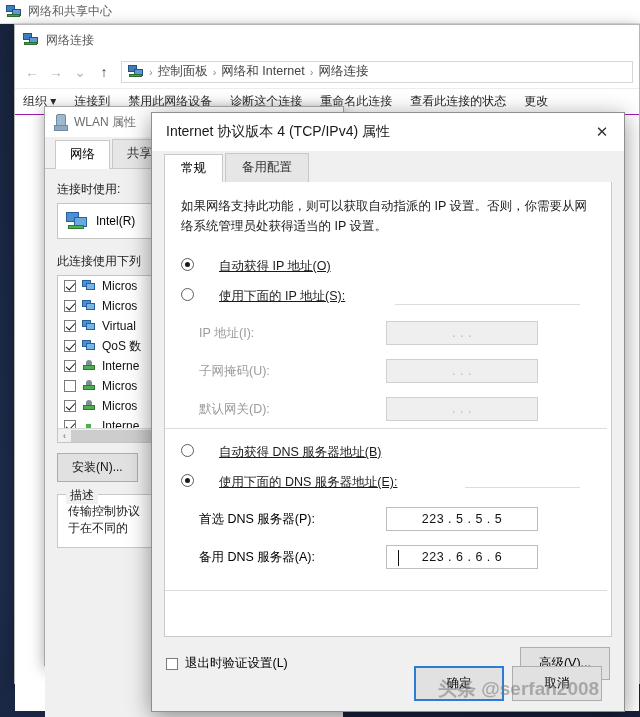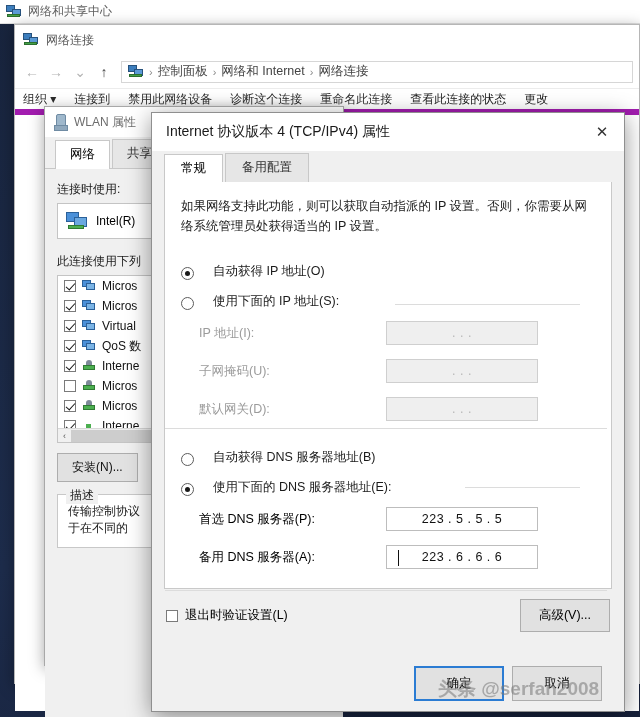--- a/index.html
+++ b/index.html
@@ -102,21 +102,21 @@
   #crumbs {
     display: flex; align-items: center; gap: 5px;
     margin-left: 4px; flex: 1 1 auto;
     border: 1px solid #d6d6d6; height: 22px; padding: 0 6px;
     background: #fff; font-size: 12.5px;
   }
   #crumbs .sep { color: #8a8a8a; font-size: 11px; }
   #netconn-toolbar {
     display: flex; align-items: center; height: 26px;
     padding: 0 8px; gap: 18px; font-size: 12px; color: #2b2b2b;
-    border-bottom: 6px solid #a21caf;
+    border-bottom: 1px solid #a21caf;
   }
   #netconn-toolbar .ti { white-space: nowrap; }
   #netconn-toolbar .ti.link { color: #1a1a1a; }
   #netconn-body { position: relative; height: 596px; background: #fff; }
   #pagemark {
     position: absolute; right: 18px; bottom: 6px;
     font-size: 13px; color: #6b6b6b;
   }
 
   
@@ -234,26 +234,26 @@
     justify-content: center; font-size: 15px; color: #333;
   }
   #ipv4-tabs {
     display: flex; align-items: flex-end; gap: 0;
     padding: 4px 12px 0 12px; height: 31px; background: #f0f0f0;
   }
   #ipv4-tabs .tab { padding: 5px 16px 6px 16px; }
   #ipv4-pane {
     margin: 0 12px; background: #ffffff;
     border: 1px solid #c9c9c9; border-top: none;
-    height: 407px; padding: 14px 16px 15px 16px; position: relative;
+    height: 455px; padding: 14px 16px 15px 16px; position: relative;
   }
   .ptext { font-size: 12.5px; line-height: 20px; color: #1a1a1a; }
   .radio-row {
-    display: flex; align-items: flex-end; gap: 19px;
-    font-size: 12.5px; color: #1a1a1a; height: 22px;
+    display: flex; align-items: flex-start; gap: 25px;
+    font-size: 12.5px; color: #1a1a1a; height: 22px; text-decoration: underline;
   }
   .radio {
     width: 13px; height: 13px; border-radius: 50%;
     border: 1px solid #5c5c5c; background: #fff; position: relative; flex: 0 0 auto;
   }
   .radio.on::after {
     content: ""; position: absolute; left: 3px; top: 3px;
     width: 5px; height: 5px; border-radius: 50%; background: #1a1a1a;
   }
   .field-row {

